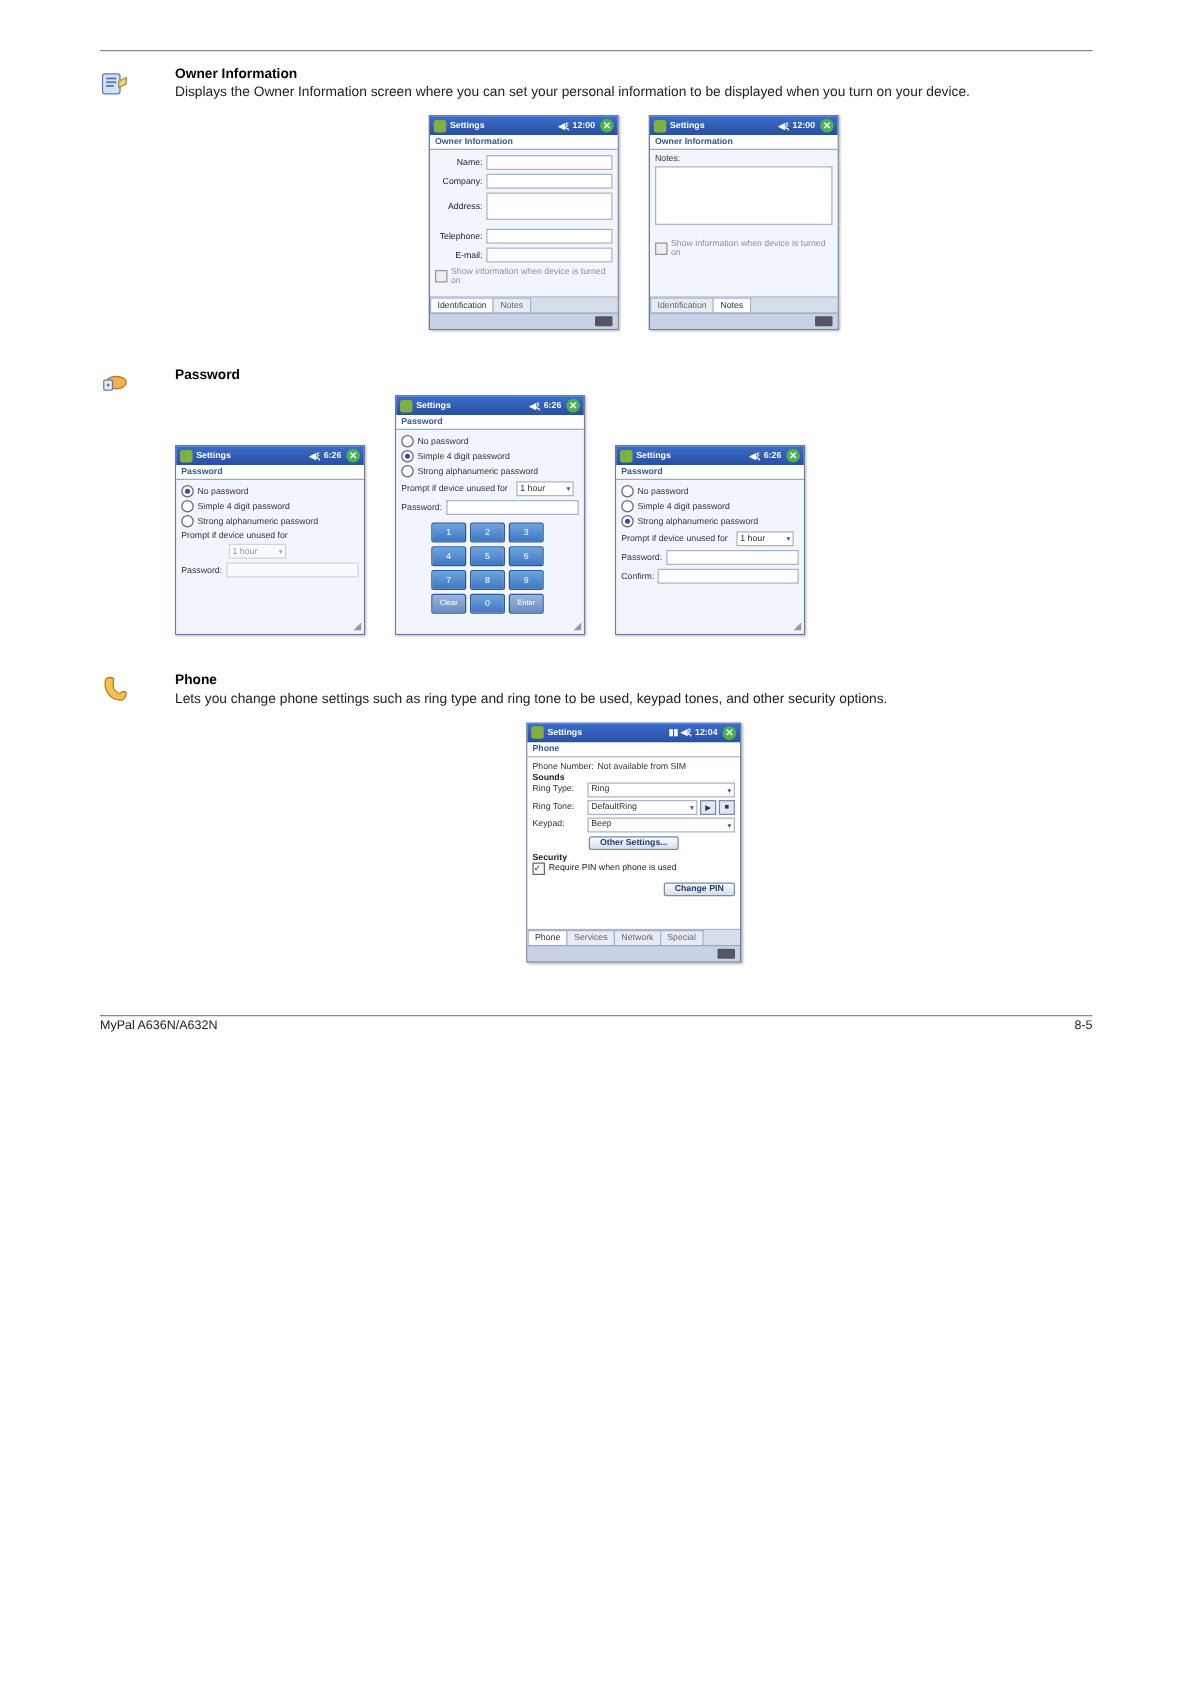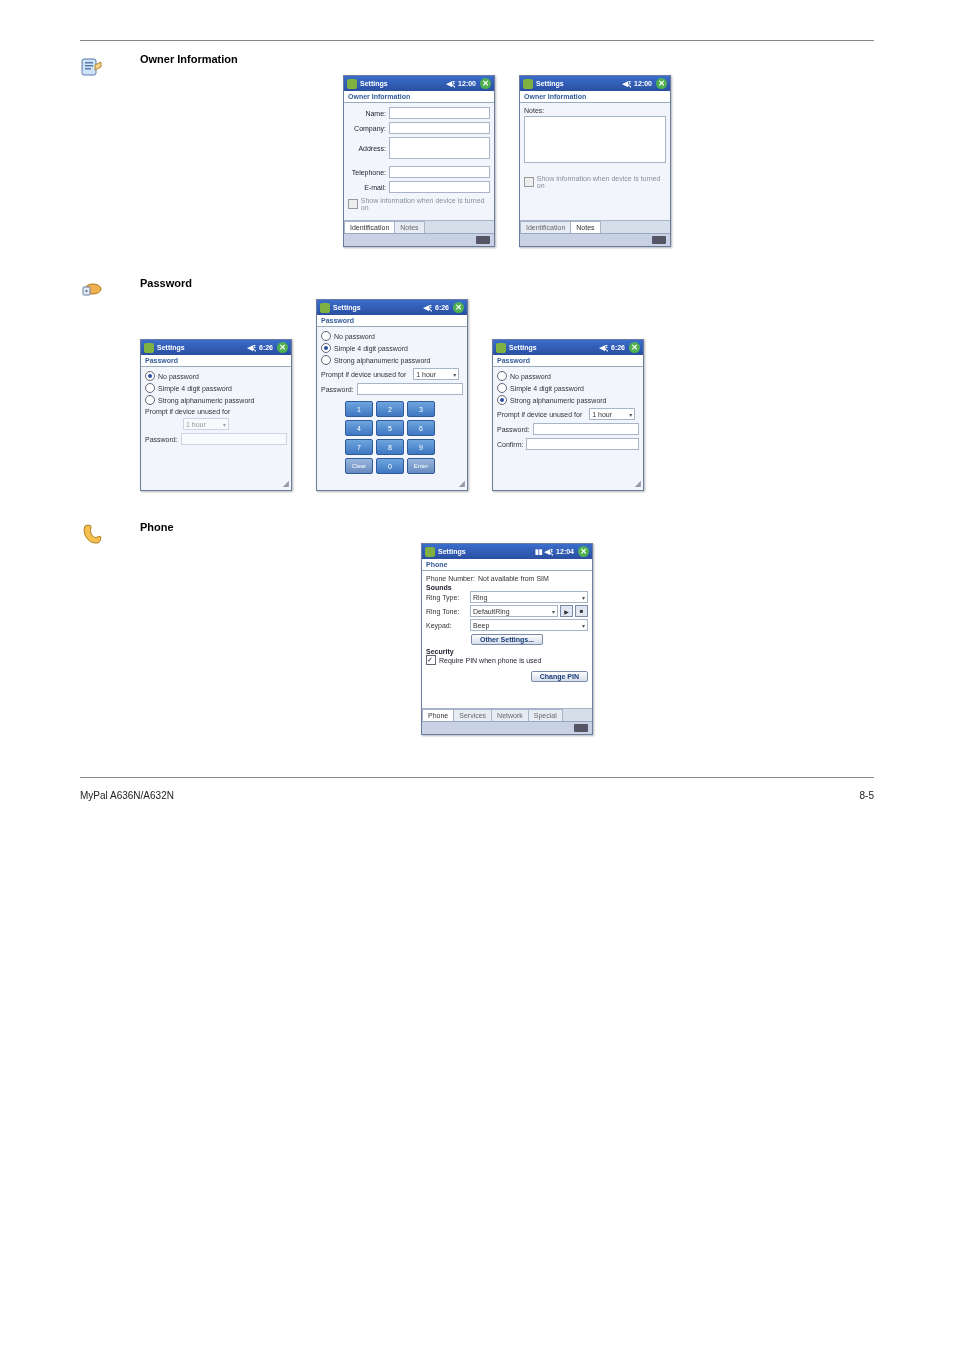--- a/index.html
+++ b/index.html
@@ -121,21 +121,21 @@
     color:#1a3a7a;
     font-weight:bold;
   }
   .big-area { height:30px; background:#fff; border:1px solid #a8b4c8; margin-bottom:6px; }
   .phone-row { display:flex; align-items:center; margin-bottom:2px; }
   .phone-row .lbl { width:44px; }
   .play-ctrl { display:flex; gap:2px; margin-left:2px; }
   .play-ctrl .b { width:11px; height:10px; border:1px solid #7a8aaa; background:#e0e6f2; font-size:6px; display:flex; align-items:center; justify-content:center; }
   
   .owner-icon svg, .shield-icon svg, .phone-icon svg { width:24px; height:24px; }
-  .footer-line { border-top:1px solid #888; margin-top:42px; padding-top:12px; display:flex; justify-content:space-between; font-size:10px; color:#222; }
+  .footer-line { border-top:1px solid #888; margin-top:42px; padding-top:2px; display:flex; justify-content:space-between; font-size:10px; color:#222; }
 </style>
 </head>
 <body>
 
 <div class="page">
   <hr class="hr">
 
   <div class="section">
     <div class="icon-col">
       <span class="owner-icon">
@@ -143,20 +143,21 @@
             <rect x="2" y="4" width="14" height="16" rx="2" fill="#cfe2f6" stroke="#5a7bb0"></rect>
             <rect x="5" y="7" width="8" height="1.5" fill="#5a7bb0"></rect>
             <rect x="5" y="10" width="8" height="1.5" fill="#5a7bb0"></rect>
             <rect x="5" y="13" width="6" height="1.5" fill="#5a7bb0"></rect>
             <path d="M15 10 l6 -3 v5 l-6 3 z" fill="#f6d08a" stroke="#b08830"></path>
           </svg>
       </span>
     </div>
     <div class="text-col">
       <div class="heading">Owner Information</div>
+      <div class="desc">Displays the Owner Information screen where you can set your personal information to be displayed when you turn on your device.</div>
 
       <div class="shots center">
 
         <div class="pda tall">
           <div class="titlebar">
             <span class="flag"></span>
             <span>Settings</span>
             <span class="spacer"></span>
             <span class="sig">◀ξ</span>
             <span>12:00</span>
@@ -390,20 +391,21 @@
   <div class="section">
     <div class="icon-col">
       <span class="phone-icon">
         <svg viewBox="0 0 24 24">
             <path d="M5 3 q3 -2 6 0 q-1 5 0 8 q2 3 5 4 q2 -3 5 -1 q0 4 -3 6 q-9 1 -13 -8 q-2 -6 0 -9 z" fill="#f6c050" stroke="#b08020"></path>
           </svg>
       </span>
     </div>
     <div class="text-col">
       <div class="heading">Phone</div>
+      <div class="desc">Lets you change phone settings such as ring type and ring tone to be used, keypad tones, and other security options.</div>
 
       <div class="shots center">
         <div class="pda phone">
           <div class="titlebar">
             <span class="flag"></span>
             <span>Settings</span>
             <span class="spacer"></span>
             <span class="sig">▮▮ ◀ξ</span>
             <span>12:04</span>
             <span style="width:4px"></span>

